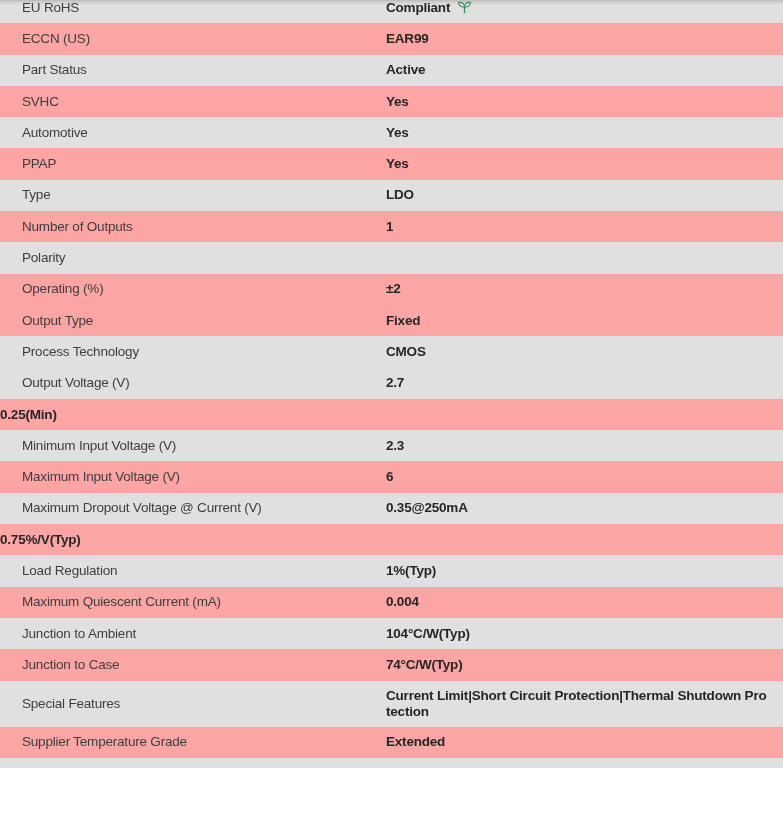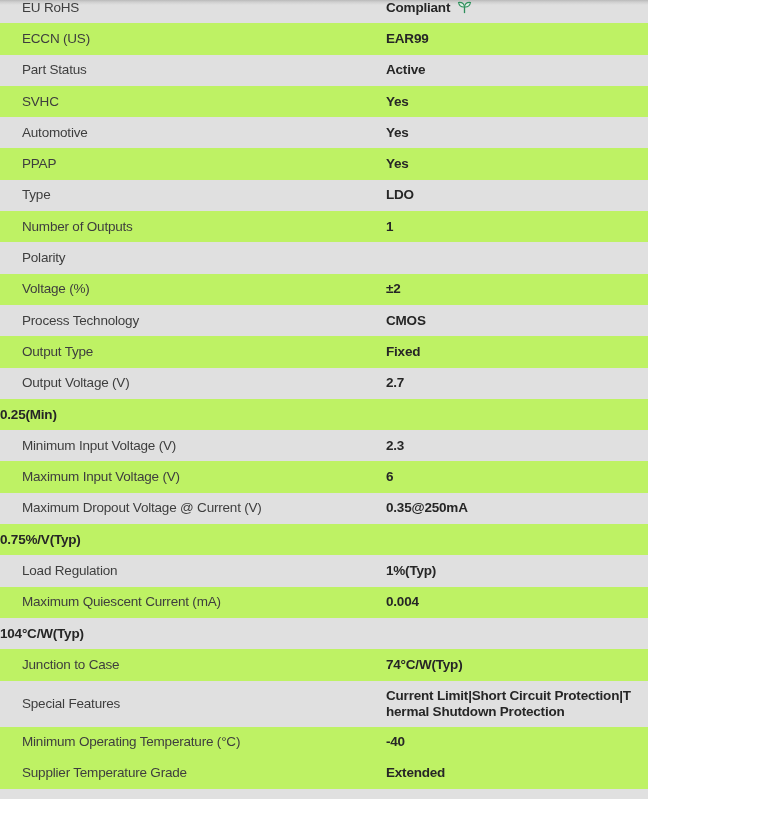--- a/index.html
+++ b/index.html
@@ -2,32 +2,32 @@
 <html style="--row-shade: #e0e0e0; --leaf-green: #2e8f5b;"><head>
 <meta charset="utf-8">
 <style>
   html, body {
     margin: 0;
     padding: 0;
     background: #ffffff;
     font-family: "Liberation Sans", "DejaVu Sans", sans-serif;
   }
   .specs-wrap {
-    width: 648px;
+    width: 783px;
     height: 821px;
     overflow: hidden;
     background: #ffffff;
     position: relative;
   }
   .spec-row {
     display: flex;
     align-items: center;
     min-height: 31.3px;
     box-sizing: border-box;
-    background: #bef264;
+    background: #fca5a5;
   }
   .spec-row.shade {
     background: var(--row-shade, #e0e0e0);
   }
   
   .spec-row.first {
     margin-top: -8px;
   }
   .spec-row.first.shade {
     background: linear-gradient(to bottom, #b9b9b9 8px, #cfcfcf 10px, var(--row-shade, #e0e0e0) 13px);
@@ -133,40 +133,40 @@
     <div class="spec-label">Number of Outputs</div>
     <div class="spec-value">
       <span>1</span>
 
     </div>
   </div>
     <div class="spec-row shade">
     <div class="spec-label">Polarity</div>
   </div>
     <div class="spec-row plain">
-    <div class="spec-label">Voltage (%)</div>
+    <div class="spec-label">Operating (%)</div>
     <div class="spec-value">
       <span>±2</span>
 
     </div>
   </div>
+    <div class="spec-row plain">
+    <div class="spec-label">Output Type</div>
+    <div class="spec-value">
+      <span>Fixed</span>
+
+    </div>
+  </div>
     <div class="spec-row shade">
     <div class="spec-label">Process Technology</div>
     <div class="spec-value">
       <span>CMOS</span>
 
     </div>
   </div>
-    <div class="spec-row plain">
-    <div class="spec-label">Output Type</div>
-    <div class="spec-value">
-      <span>Fixed</span>
-
-    </div>
-  </div>
     <div class="spec-row shade">
     <div class="spec-label">Output Voltage (V)</div>
     <div class="spec-value">
       <span>2.7</span>
 
     </div>
   </div>
     <div class="spec-row plain">
     <div class="spec-value">
       <span>0.25(Min)</span>
@@ -208,47 +208,41 @@
     </div>
   </div>
     <div class="spec-row plain">
     <div class="spec-label">Maximum Quiescent Current (mA)</div>
     <div class="spec-value">
       <span>0.004</span>
 
     </div>
   </div>
     <div class="spec-row shade">
+    <div class="spec-label">Junction to Ambient</div>
     <div class="spec-value">
       <span>104°C/W(Typ)</span>
 
     </div>
   </div>
     <div class="spec-row plain">
     <div class="spec-label">Junction to Case</div>
     <div class="spec-value">
       <span>74°C/W(Typ)</span>
 
     </div>
   </div>
     <div class="spec-row shade">
     <div class="spec-label">Special Features</div>
     <div class="spec-value">
       <span>Current Limit|Short Circuit Protection|Thermal Shutdown Protection</span>
 
     </div>
   </div>
     <div class="spec-row plain">
-    <div class="spec-label">Minimum Operating Temperature (°C)</div>
-    <div class="spec-value">
-      <span>-40</span>
-
-    </div>
-  </div>
-    <div class="spec-row plain">
     <div class="spec-label">Supplier Temperature Grade</div>
     <div class="spec-value">
       <span>Extended</span>
 
     </div>
   </div>
     <div class="bottom-sliver"></div>
   </div>
 
 </body></html>

